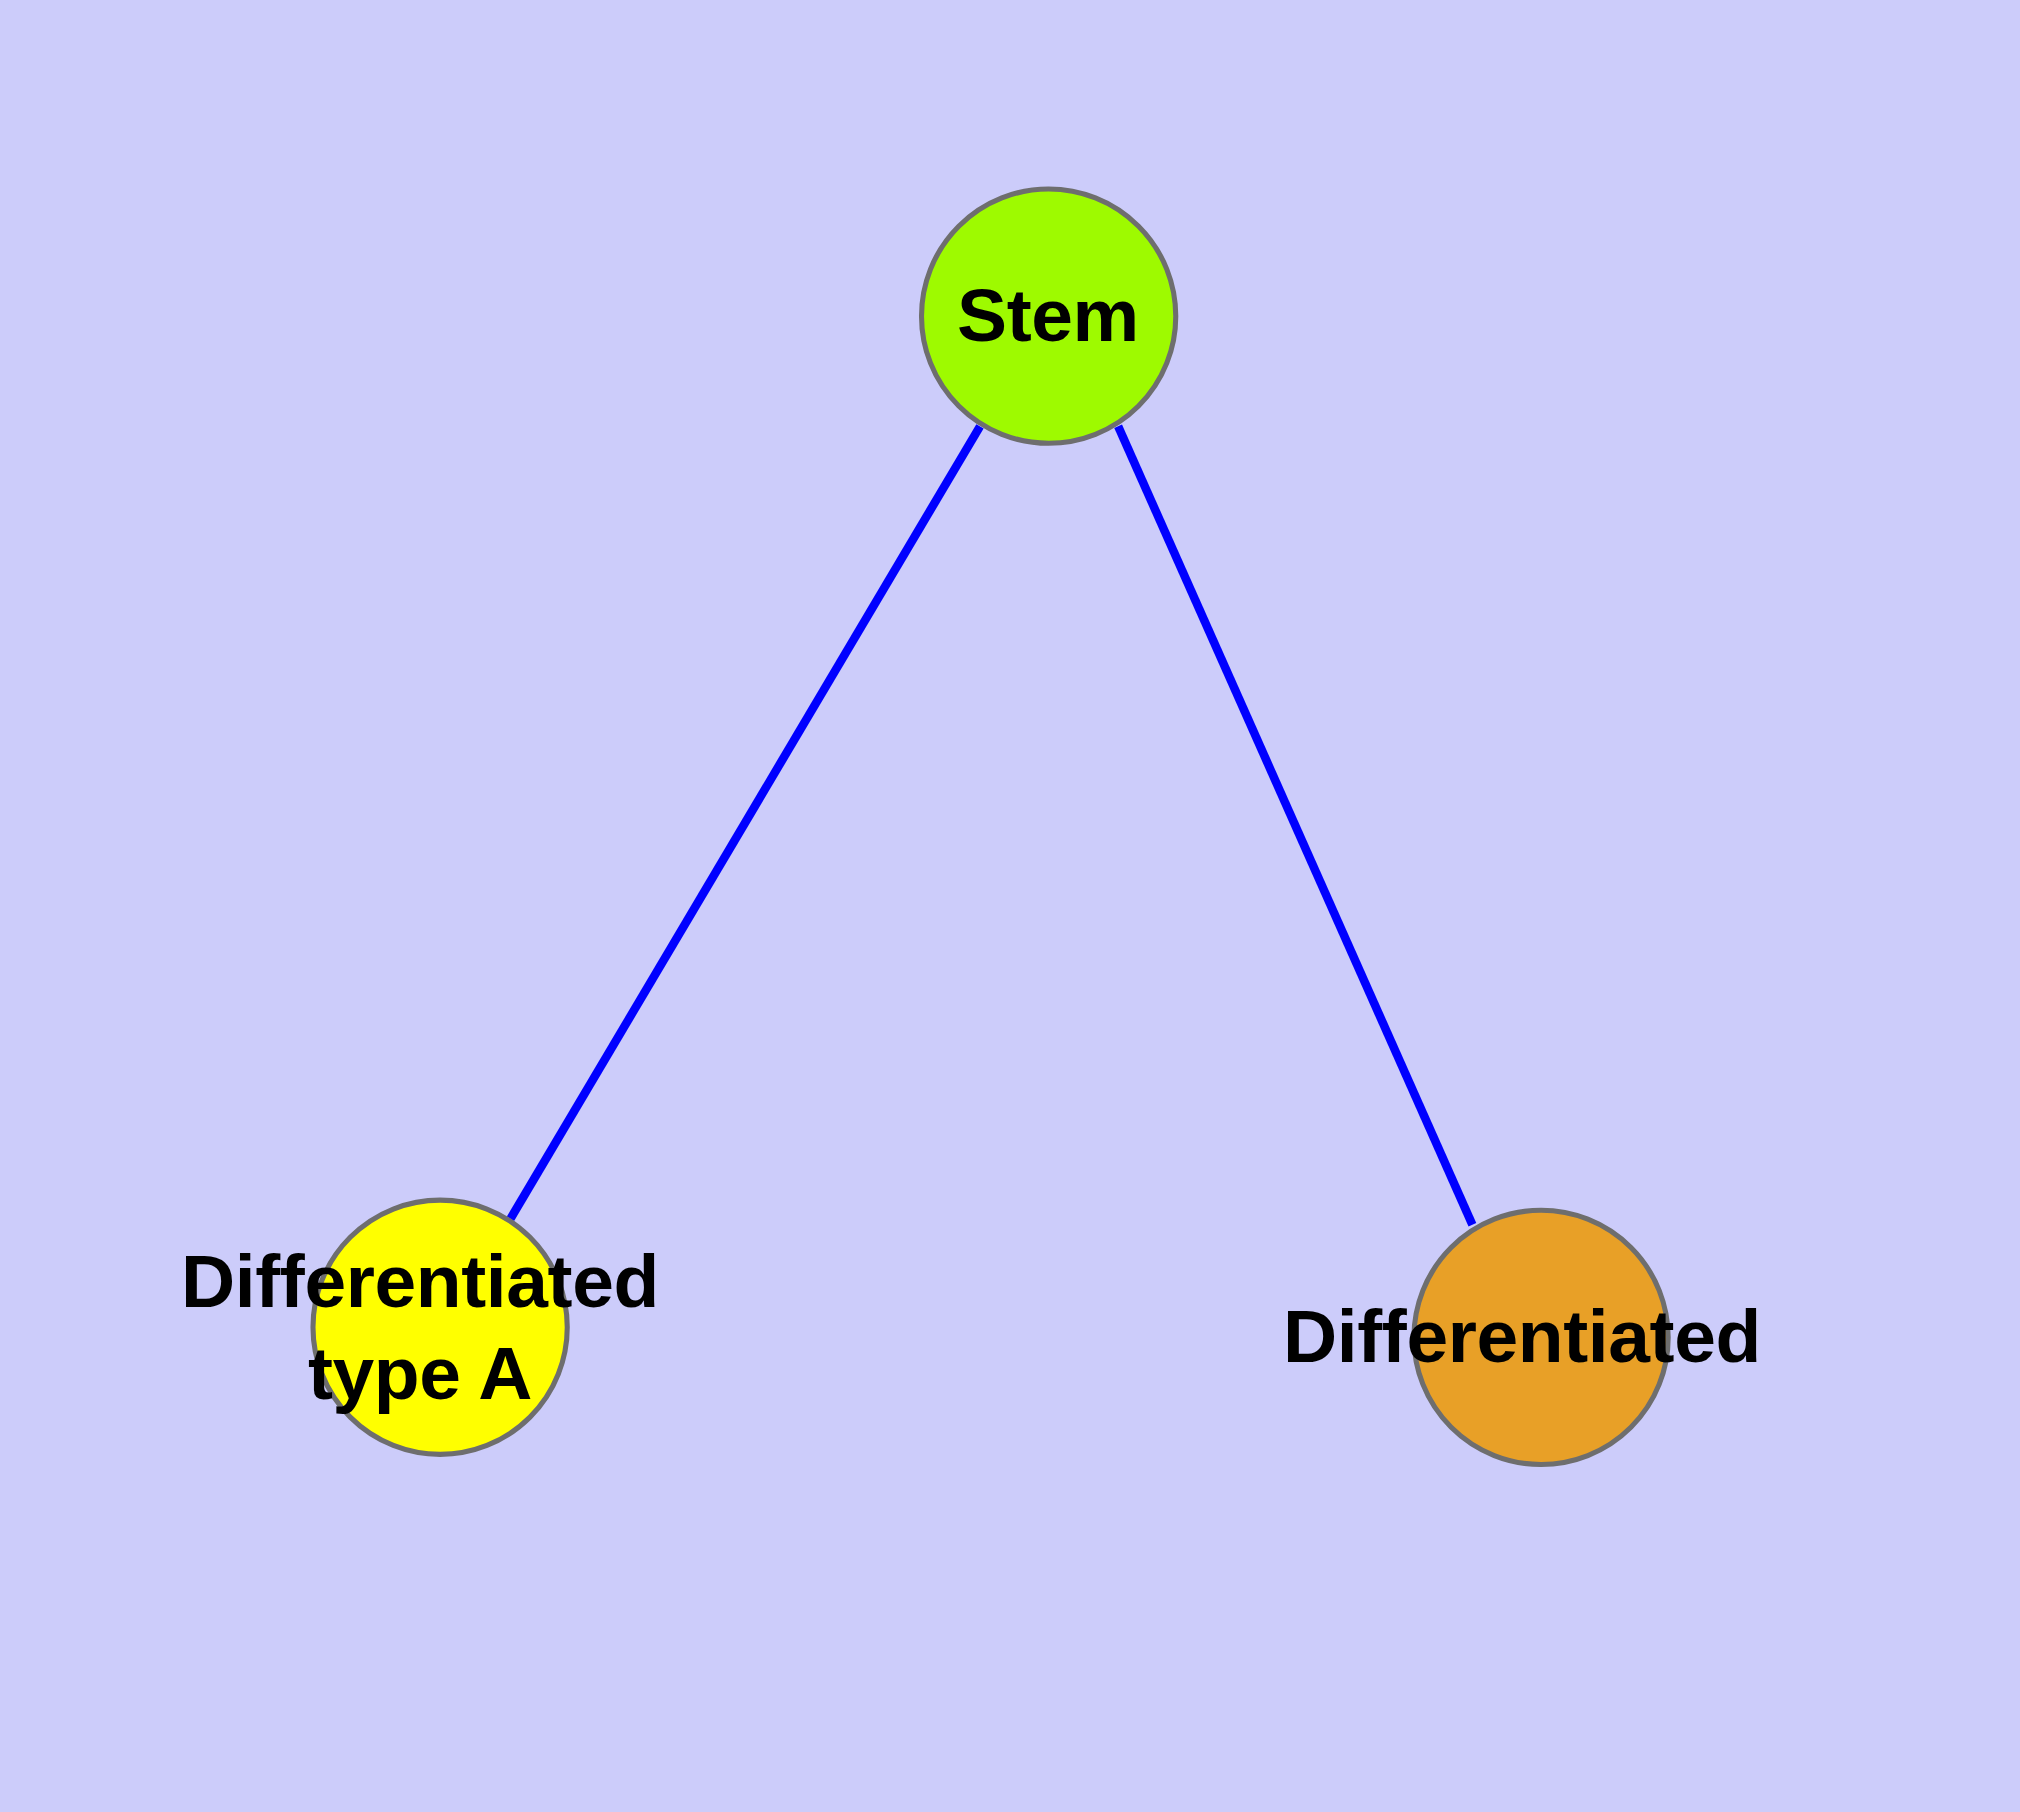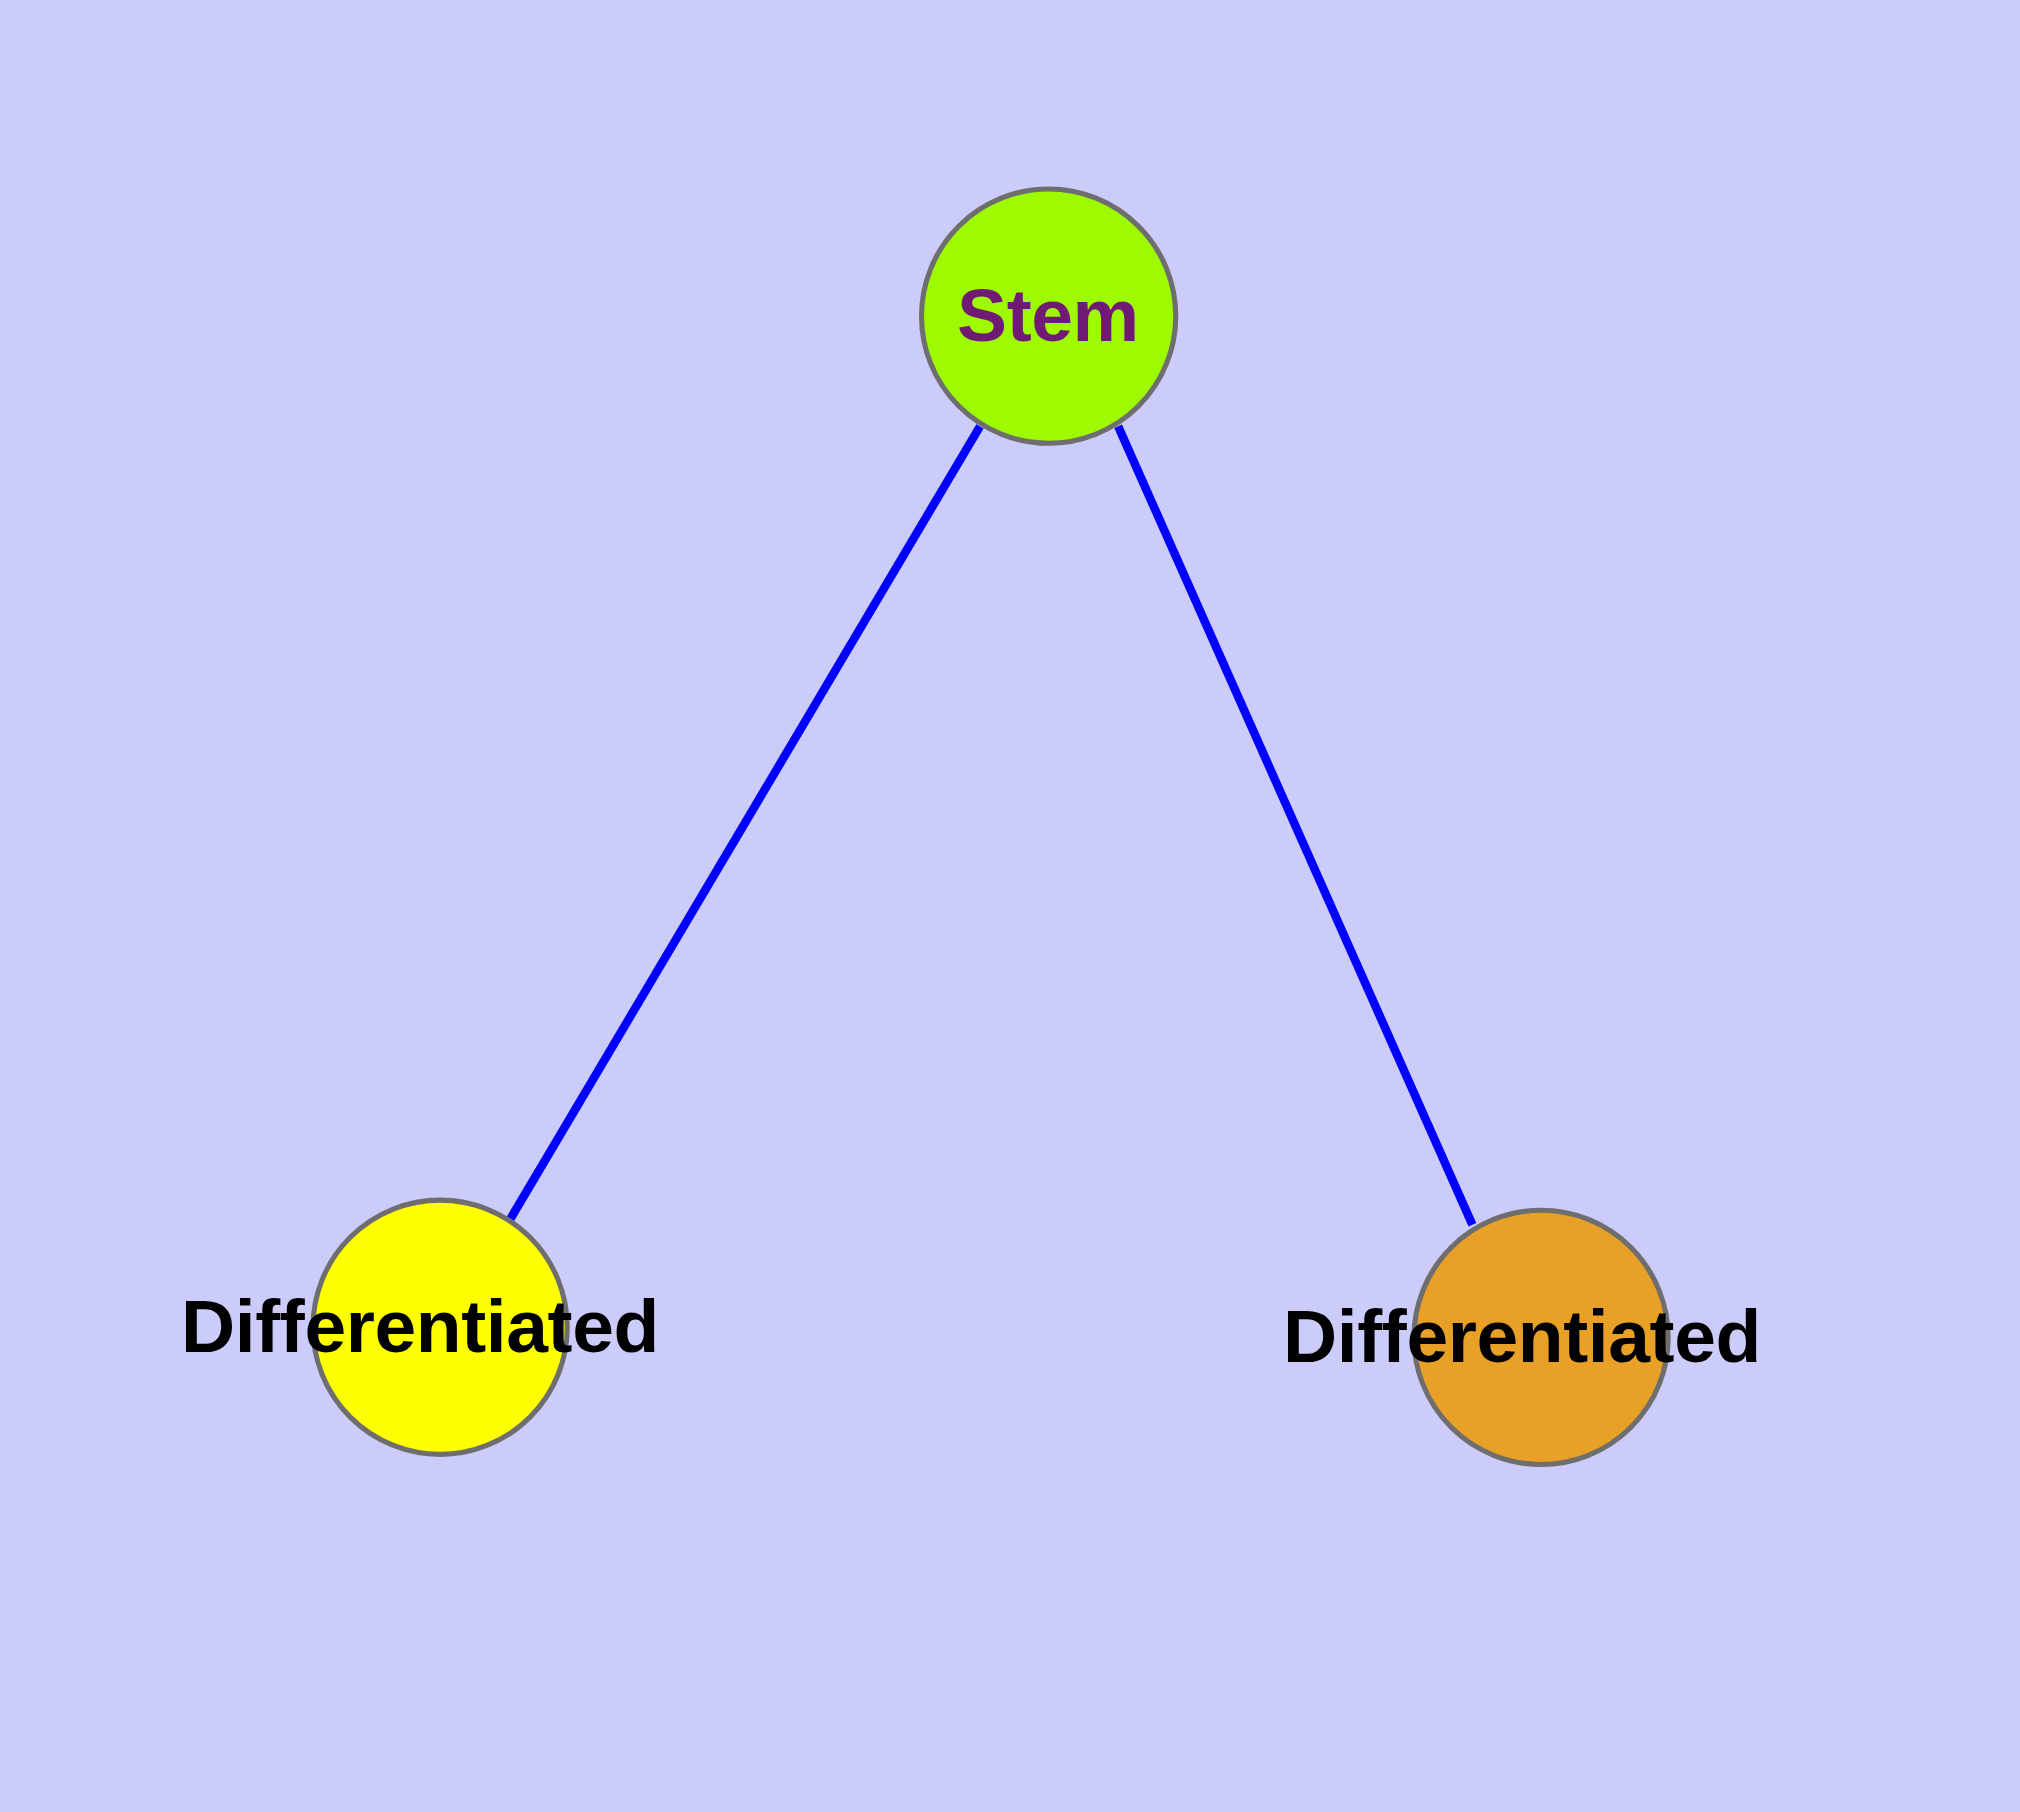--- a/index.html
+++ b/index.html
@@ -72,26 +72,27 @@
       <line x1="1319" y1="503" x2="1737" y2="1445" stroke="#0000ff" stroke-width="10" stroke-linecap="butt"></line>
     </g>
 
     <g>
       <circle cx="1237" cy="373" r="150" fill="#9efa00" stroke="#6e6e6e" stroke-width="6"></circle>
       <circle cx="519" cy="1566" r="150" fill="#ffff00" stroke="#6e6e6e" stroke-width="6"></circle>
       <circle cx="1818" cy="1578" r="150" fill="#e8a027" stroke="#6e6e6e" stroke-width="6"></circle>
     </g>
   </svg>
 
-  <div class="node-label" id="label-stem" style="color: #701a75;">
+  <div class="node-label" id="label-stem" style="color: #000000;">
     <span class="lbl-line">Stem</span>
   </div>
 
   <div class="node-label" id="label-type-a" style="color: rgb(0, 0, 0);">
     <span class="lbl-line">Differentiated</span>
+    <span class="lbl-line">type A</span>
   </div>
 
   <div class="node-label" id="label-type-b" style="color: rgb(0, 0, 0);">
     <span class="lbl-line">Differentiated</span>
   </div>
 
 </div>
 
 
 </body></html>

